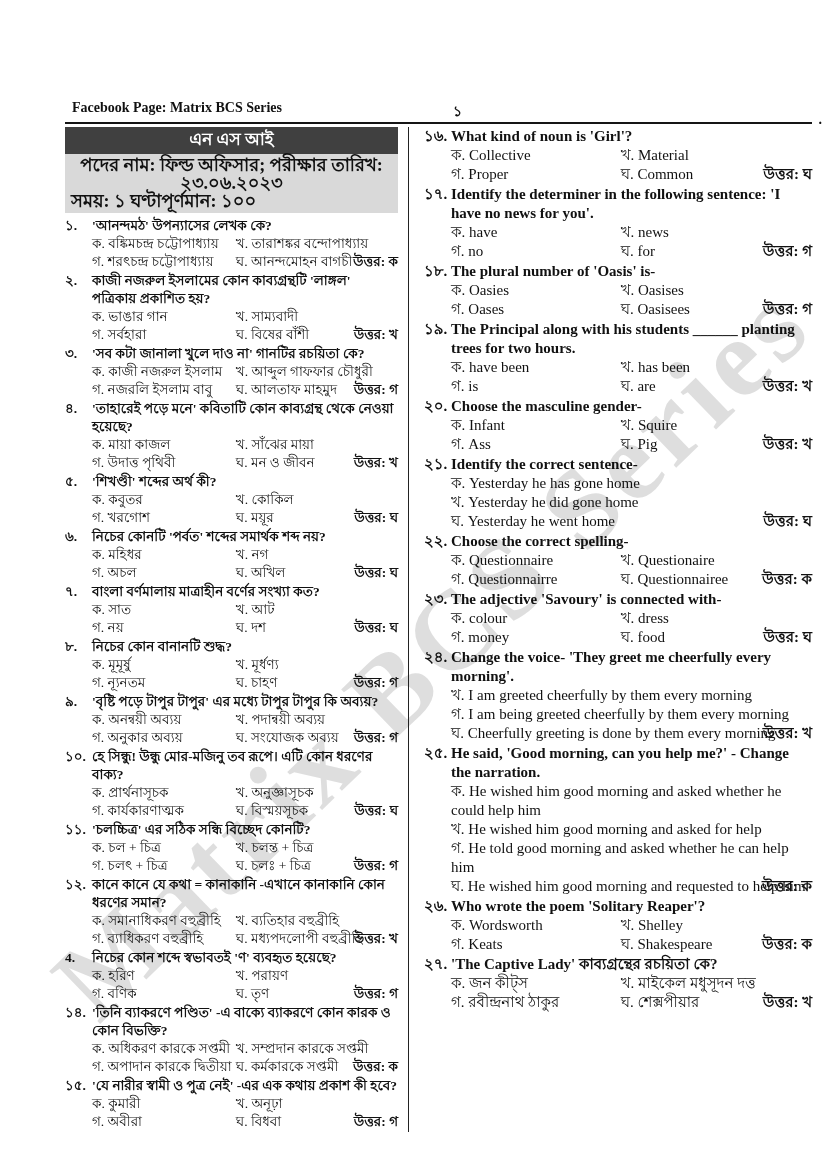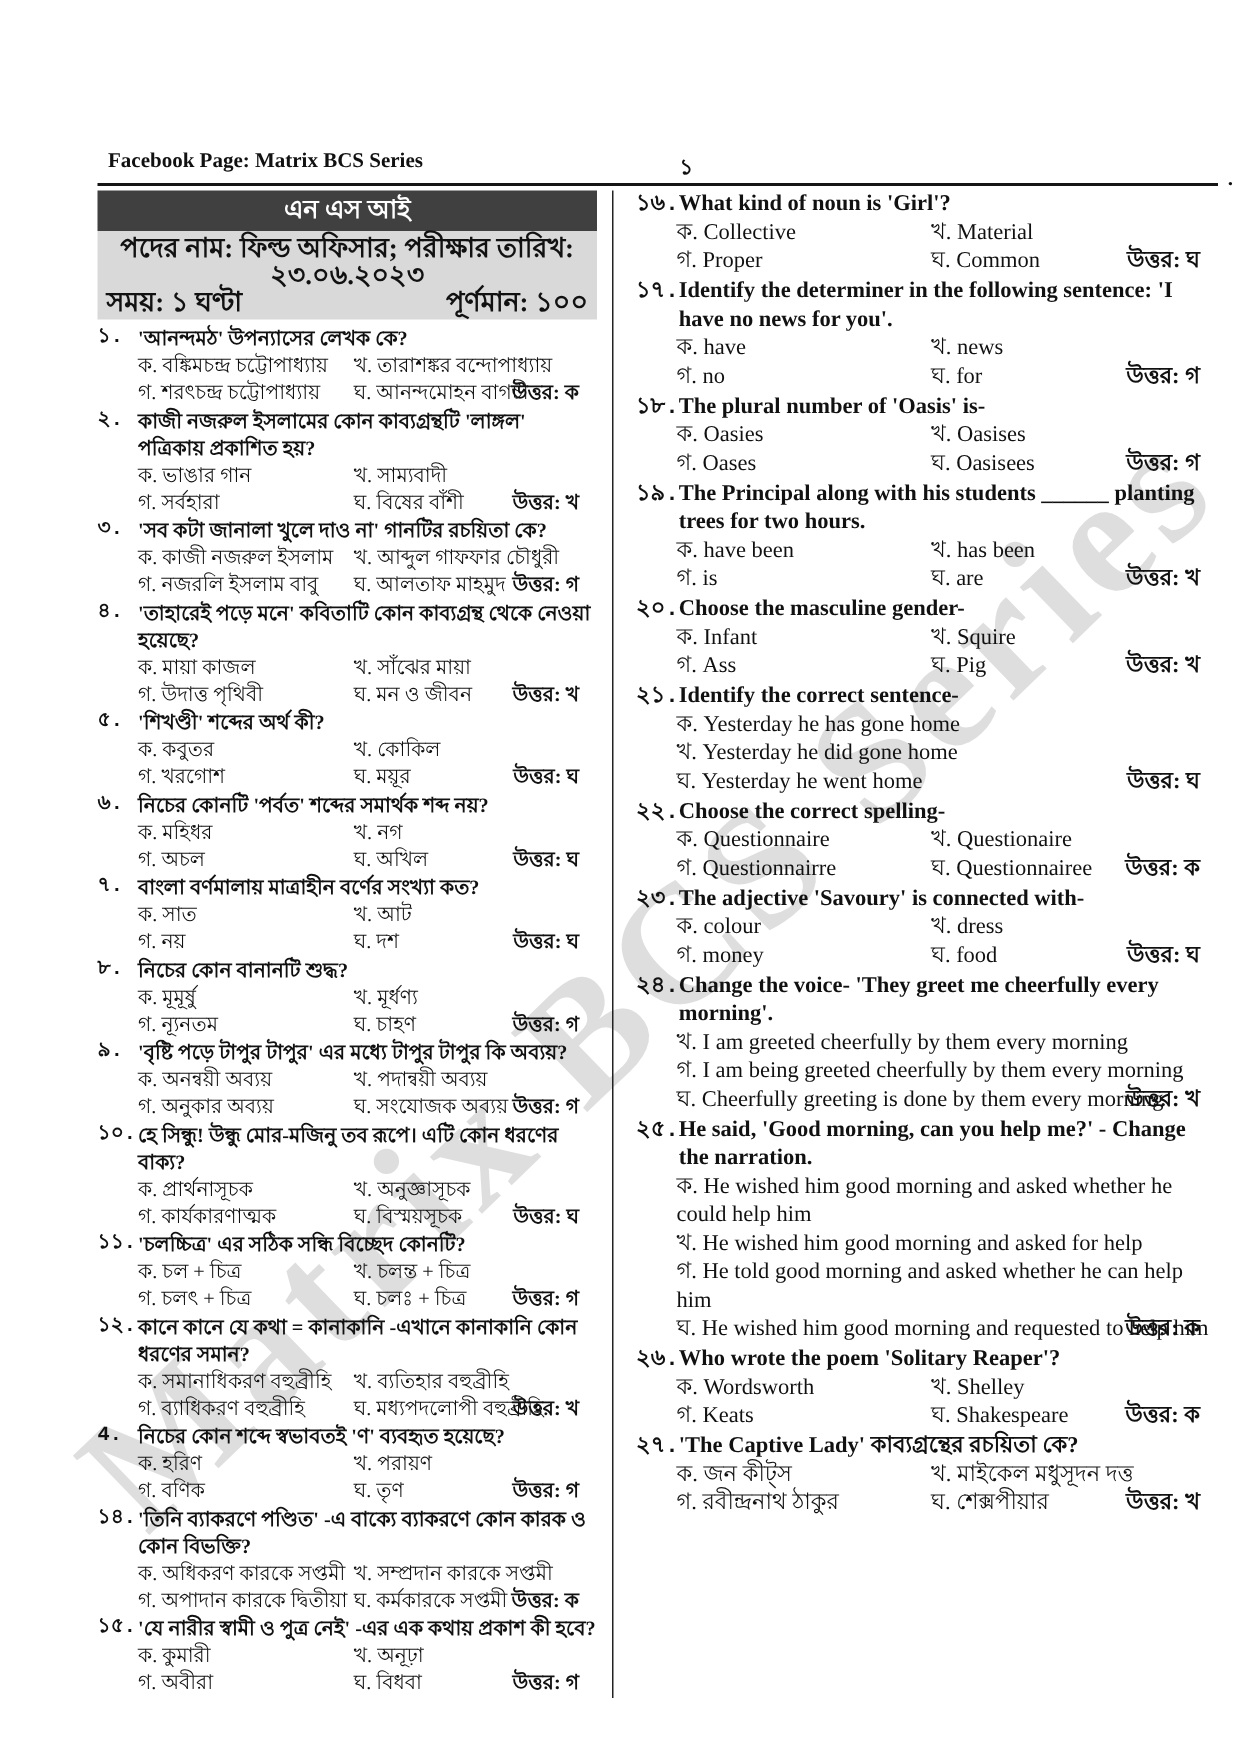--- a/index.html
+++ b/index.html
@@ -68,36 +68,36 @@
     font-size: 17px;
     padding: 4px 0 5px;
   }
   .infobox {
     font-weight: bold;
     font-size: 18px;
     padding: 2px 6px 3px;
     margin-bottom: 4px;
   }
   .infobox .l1 { text-align: center; }
-  .infobox .l2 { display: flex; justify-content: space-between; }
+  .infobox .l2 { display: flex; }
   .q { margin-bottom: 1px; }
   .q-head { display: flex; font-weight: bold; }
-  .q-num { flex: 0 0 27px; font-family: Liberation Mono, monospace; }
+  .q-num { flex: 0 0 27px; }
   .q-text { flex: 1; }
   .q-opts {
     position: relative;
     margin-left: 27px;
     display: grid;
     grid-template-columns: 47% 53%;
     font-family: Liberation Serif, serif;
   }
   .q-opts.wide { display: block; }
   .q-ans {
     position: absolute;
-    right: 12px; bottom: 0;
+    right: 0; bottom: 0;
     font-weight: bold;
     white-space: nowrap;
   }
   .opt { padding-right: 2px; }
 </style>
 </head>
 <body>
 
 <div class="page">
 

